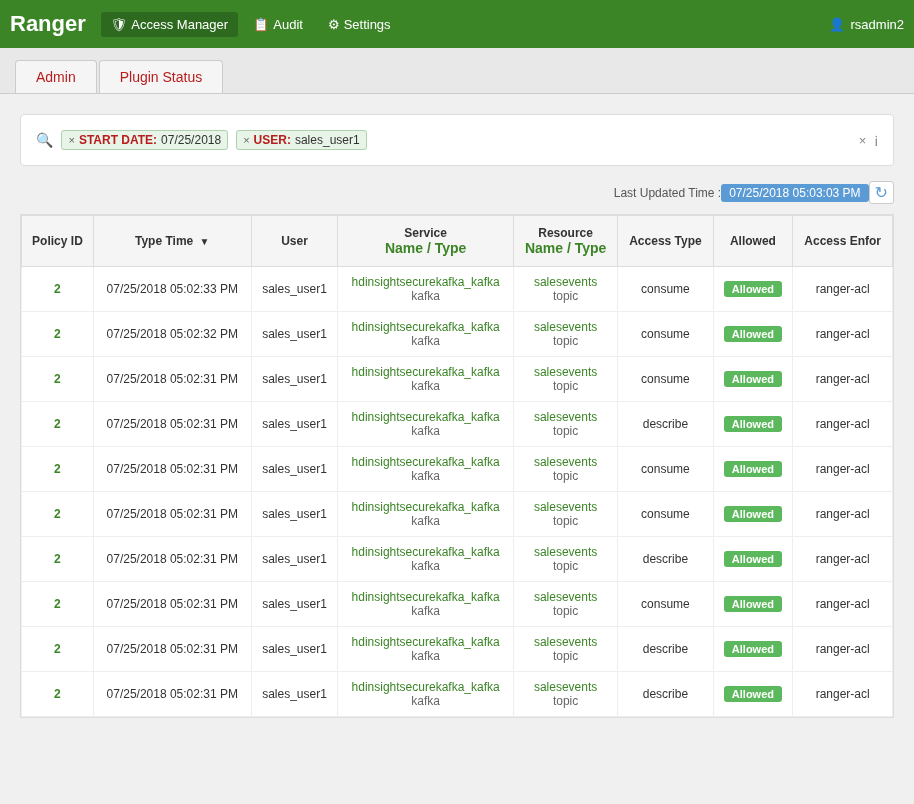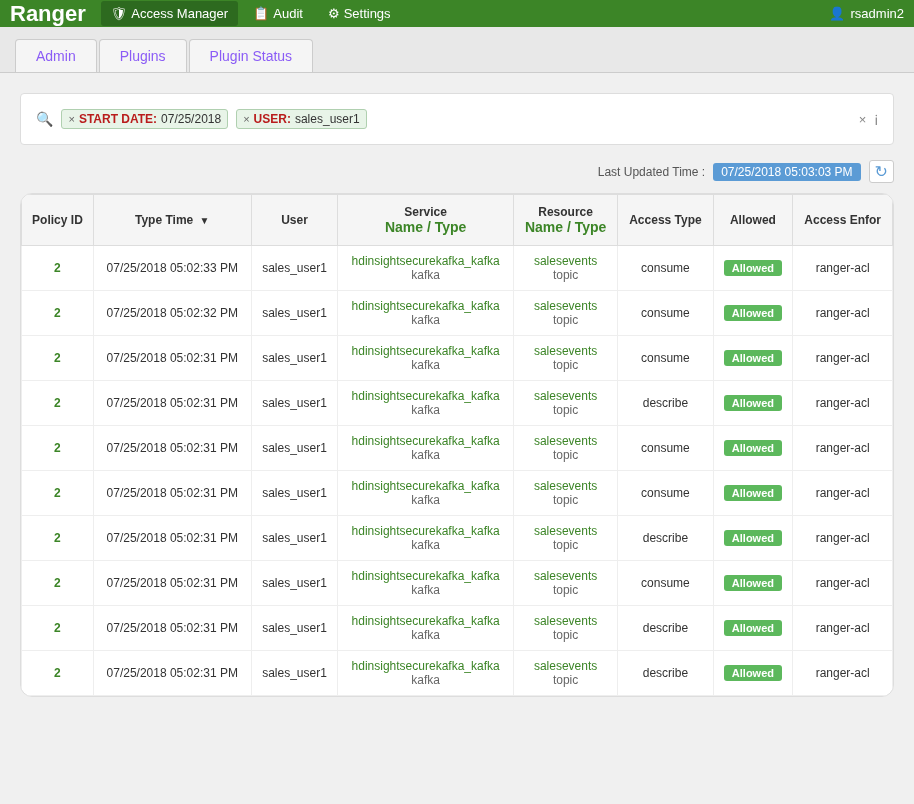--- a/index.html
+++ b/index.html
@@ -4,21 +4,21 @@
   <style>
     * { box-sizing: border-box; margin: 0; padding: 0; }
     body { font-family: Arial, sans-serif; font-size: 13px; background: #f0f0f0; }
 
     
     .header {
       background: #3c8527;
       display: flex;
       align-items: center;
       padding: 0 10px;
-      height: 27px;
+      height: 48px;
       color: white;
     }
     .header-logo {
       font-size: 22px;
       font-weight: bold;
       color: white;
       margin-right: 15px;
     }
     .header-nav {
       display: flex;
@@ -59,21 +59,21 @@
       gap: 2px;
     }
     .tab {
       padding: 8px 20px;
       cursor: pointer;
       border: 1px solid #ccc;
       border-bottom: none;
       background: #f5f5f5;
       border-radius: 4px 4px 0 0;
       font-size: 14px;
-      color: #8b5cf6;
+      color: #b91c1c;
     }
     .tab.active {
       background: white;
       border-bottom: 1px solid white;
       font-weight: bold;
       color: #000;
     }
 
     
     .main-content {
@@ -129,21 +129,20 @@
       color: #888;
       cursor: pointer;
       font-size: 14px;
     }
 
     
     .last-updated {
       display: flex;
       align-items: center;
       justify-content: flex-end;
-      gap: 8px;
       margin-bottom: 10px;
       font-size: 12px;
       color: #555;
     }
     .last-updated-time {
       background: #5b9bd5;
       color: white;
       padding: 2px 8px;
       border-radius: 3px;
       font-size: 12px;
@@ -155,21 +154,21 @@
       border: 1px solid #ccc;
       border-radius: 3px;
       padding: 1px 5px;
       background: white;
     }
 
     
     .table-container {
       background: white;
       border: 1px solid #ddd;
-      border-radius: 12px;
+      border-radius: 0;
       overflow: hidden;
     }
     table {
       width: 100%;
       border-collapse: collapse;
     }
     thead tr {
       background: #f5f5f5;
     }
     th {
@@ -234,21 +233,20 @@
   </nav>
   <div class="header-user">
     <span>👤</span>
     <span>rsadmin2</span>
   </div>
 </div>
 
 <div class="tabs-container">
   <div class="tabs">
     <div class="tab">Admin</div>
-    <div class="tab">Plugins</div>
     <div class="tab">Plugin Status</div>
   </div>
 </div>
 
 <div class="main-content">
 
   <div class="search-box">
     <div class="search-row">
       <span class="search-icon-wrap">🔍</span>
       <div class="search-tag">

